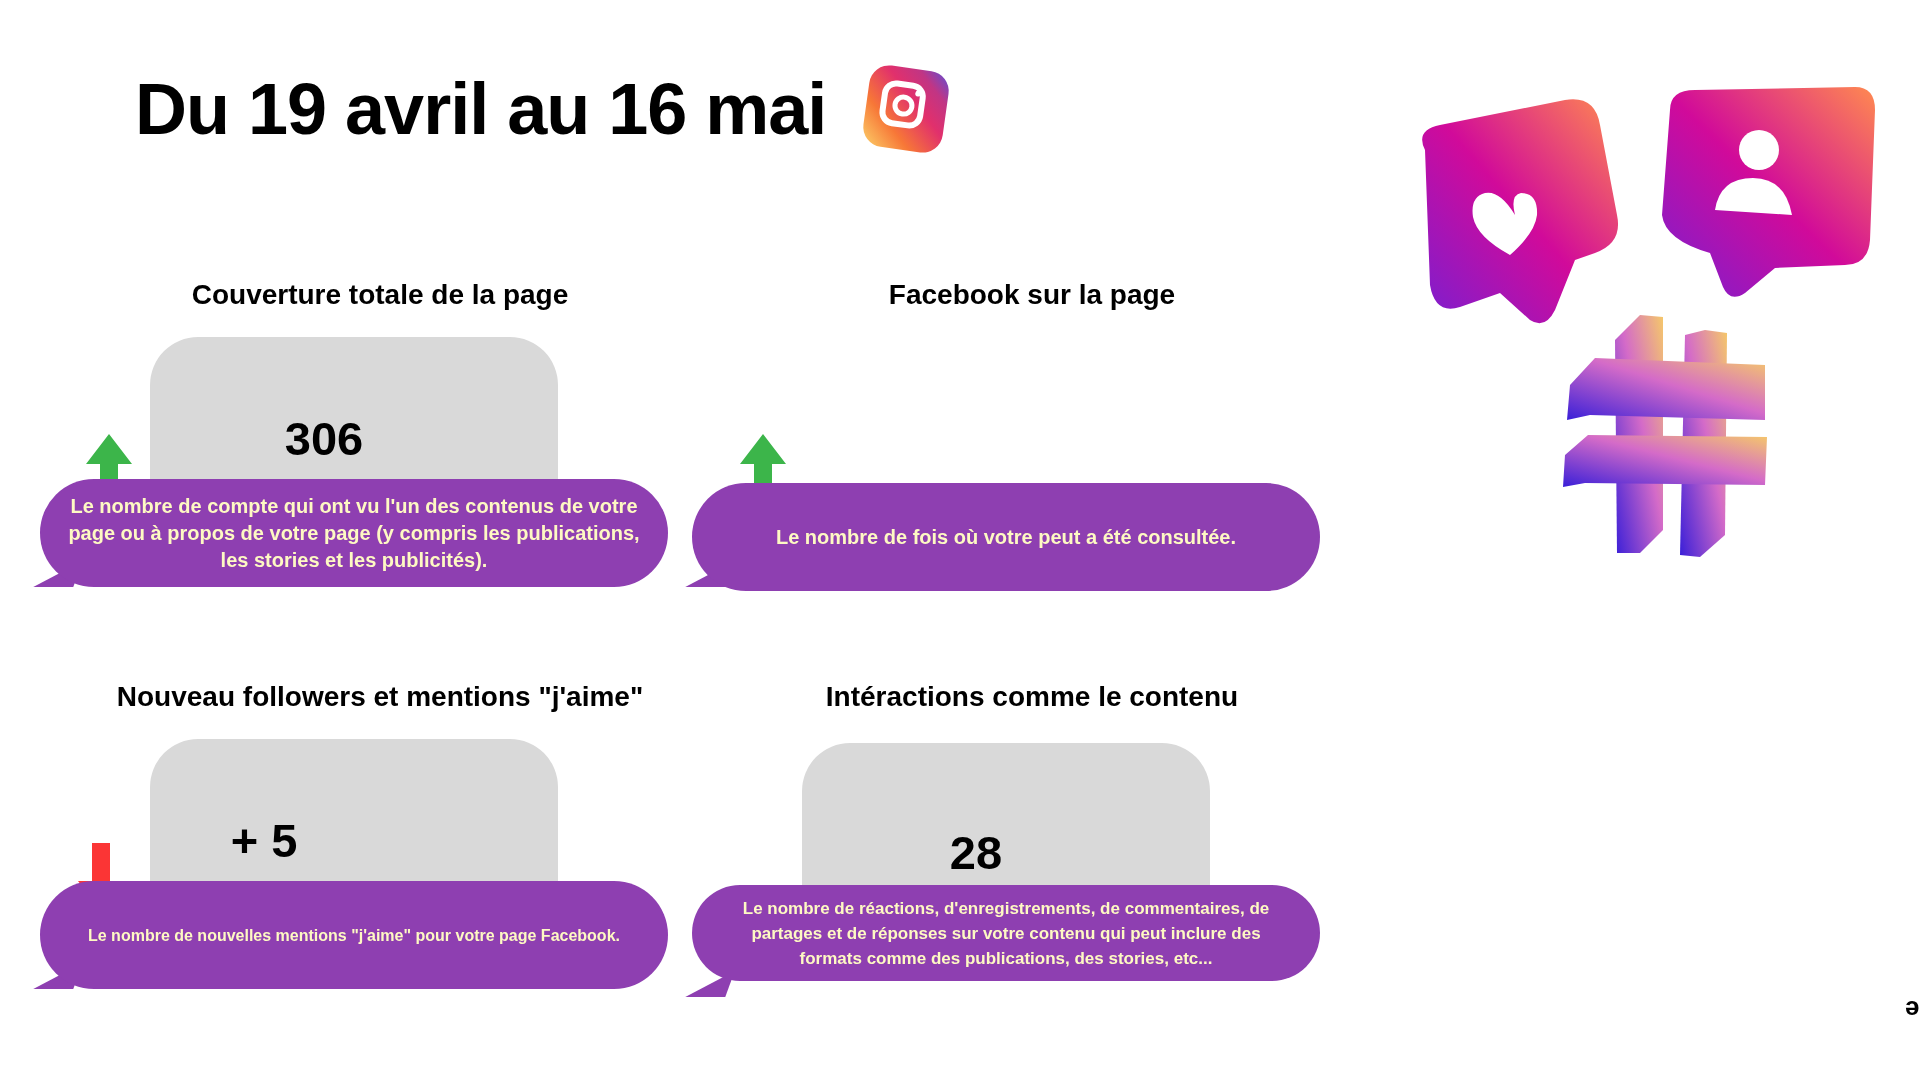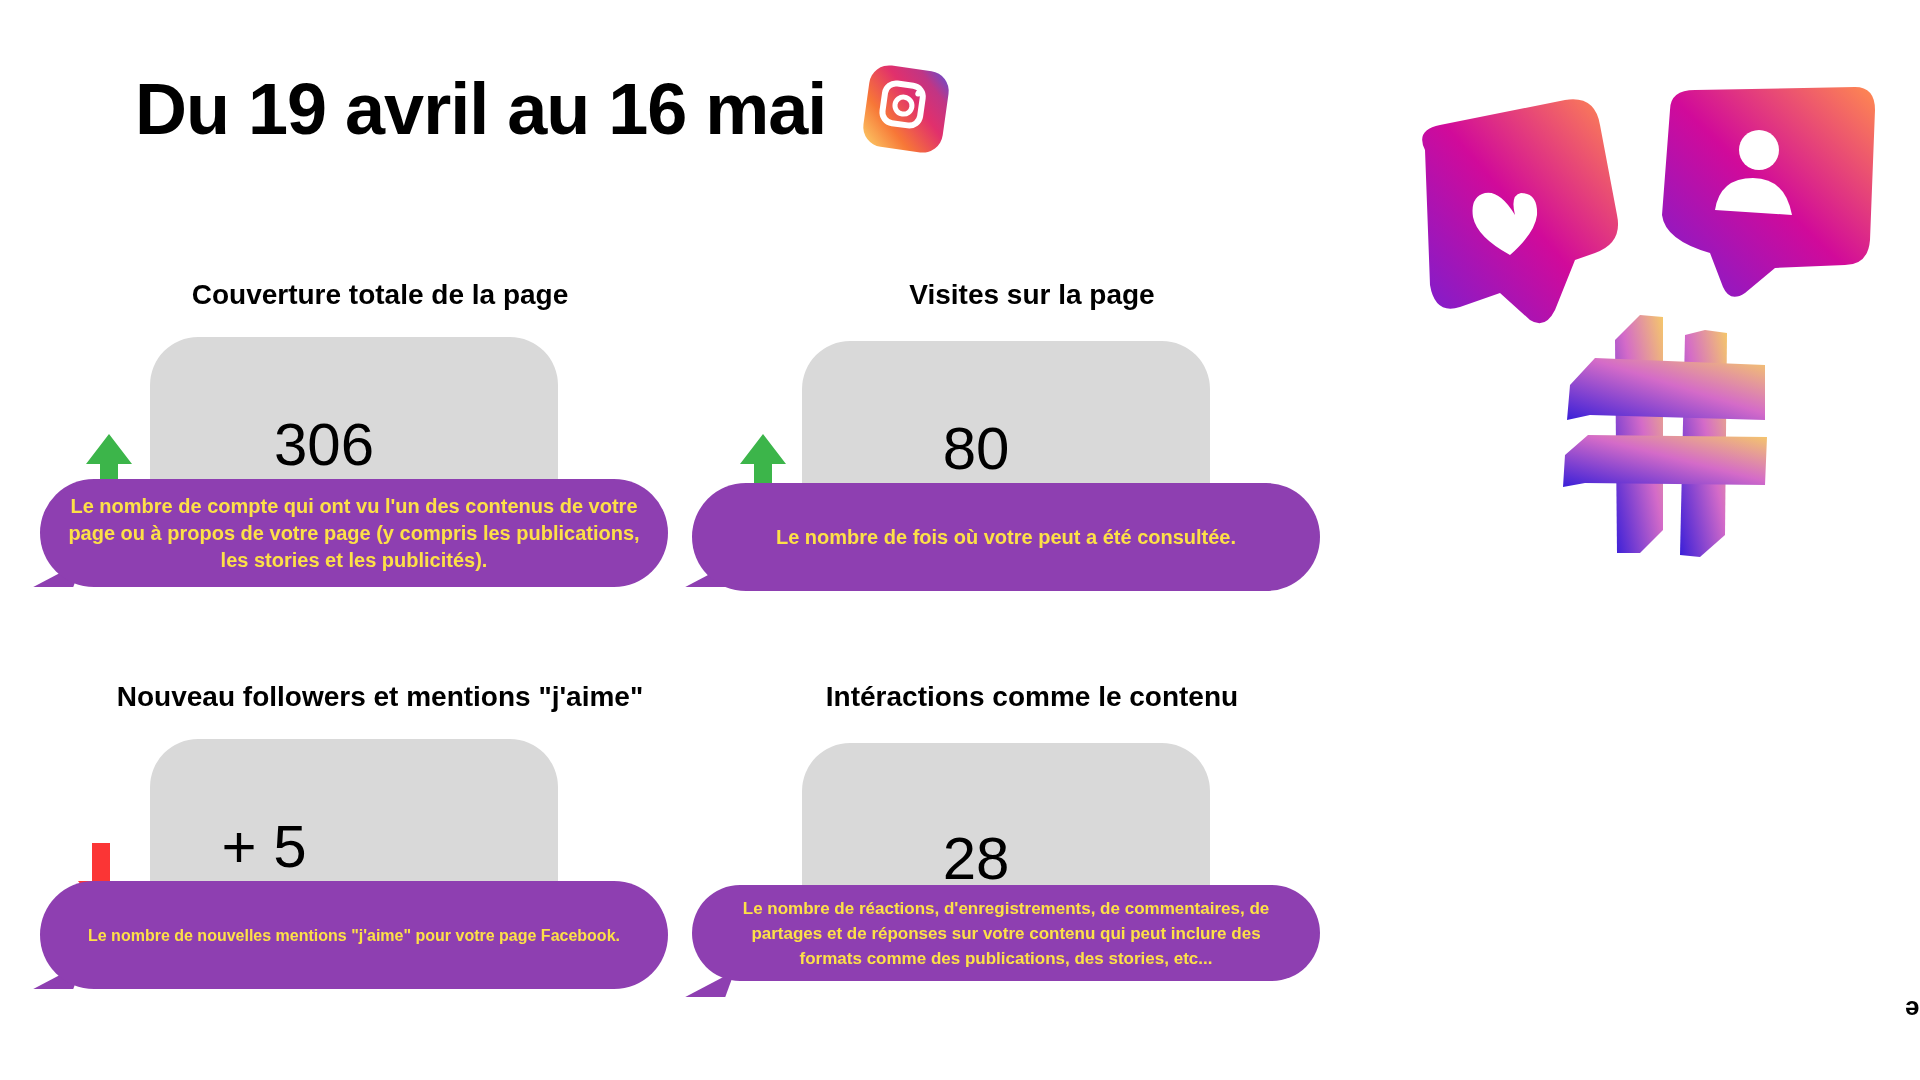--- a/index.html
+++ b/index.html
@@ -10,24 +10,24 @@
   .ig-icon { width:80px; height:82px; border-radius:20px; transform:rotate(8deg);
              background:linear-gradient(45deg,#fcd26a 0%,#f77737 30%,#e1306c 60%,#c13584 80%,#5851db 100%);
              position:relative; }
   .ig-icon .ring { position:absolute; left:14px; top:14px; width:44px; height:46px; border:6px solid #fff; border-radius:14px; box-sizing:border-box; }
   .ig-icon .lens { position:absolute; left:26px; top:27px; width:22px; height:22px; border:5px solid #fff; border-radius:50%; box-sizing:border-box; }
   .ig-icon .dot { position:absolute; left:47px; top:21px; width:6px; height:6px; background:#fff; border-radius:50%; }
 
   .card { position:absolute; width:680px; height:340px;margin-top:29px; }
   .card h2 { position:absolute; left:0; width:680px; top:0; margin:0; text-align:center; font-size:28px; font-weight:700; }
   .gray { position:absolute; left:110px; top:58px; width:408px; height:210px; background:#d9d9d9; border-radius:48px 48px 0 0; }
-  .value { position:absolute; left:0; width:348px; top:78px; text-align:center; font-size:60px; font-weight:400; line-height:1; }
+  .value { position:absolute; left:0; width:348px; top:78px; text-align:center; font-size:47px; font-weight:700; line-height:1; }
   .delta { position:absolute; left:0; width:408px; top:148px; text-align:center; font-size:19px; font-weight:700; font-style:italic; }
   .bubble { position:absolute; left:0; top:200px; width:628px; height:108px; background:#8e3fb1; border-radius:54px;
-            color:#fde047; font-weight:700; font-size:20px; line-height:27px; text-align:center;
+            color:#fef9c3; font-weight:700; font-size:20px; line-height:27px; text-align:center;
             display:flex; align-items:center; justify-content:center; padding:0 28px; box-sizing:border-box; }
   .bubble-tail { position:absolute; left:-2px; top:282px; width:0; height:0;
                  border-top:26px solid transparent; border-right:40px solid #8e3fb1; transform:skewX(-20deg); }
   .arrow { position:absolute; width:46px; }
   .arrow svg { display:block; }
 
   .deco { position:absolute; left:1395px; top:75px; width:500px; height:500px; }
   .brand { position:absolute; left:1862px; top:885px; width:40px; height:150px; }
   .brand span { position:absolute; left:-58px; top:55px; transform:rotate(-90deg); font-size:26px; font-weight:700; line-height:24px; width:150px; text-align:left; }
 </style>
@@ -52,29 +52,25 @@
   </div>
   <div class="gray">
     <div class="value">306</div>
     <div class="delta">+4.8% par rapport au mois dernier</div>
   </div>
   <div class="bubble-tail"></div>
   <div class="bubble">Le nombre de compte qui ont vu l'un des contenus de votre page ou à propos de votre page (y compris les publications, les stories et les publicités).</div>
 </section>
 
 <section class="card" style="left:692px; top:250px;">
-  <h2>Visites sur la page</h2>
+  <h2>Facebook sur la page</h2>
   <div class="arrow" style="left:48px; top:155px;">
     <svg width="46" height="68" viewBox="0 0 46 68">
         <polygon points="23,0 46,30 32,30 32,68 14,68 14,30 0,30" fill="#3cb54a"></polygon>
       </svg>
-  </div>
-  <div class="gray" style="top:62px;">
-    <div class="value">80</div>
-    <div class="delta">+21.2% par rapport au mois dernier</div>
   </div>
   <div class="bubble-tail"></div>
   <div class="bubble" style="top:204px;">Le nombre de fois où votre peut a été consultée.</div>
 </section>
 
 <section class="card" style="left:40px; top:652px;">
   <h2>Nouveau followers et mentions "j'aime"</h2>
   <div class="arrow" style="left:38px; top:162px;">
     <svg width="46" height="68" viewBox="0 0 46 68">
         <polygon points="14,0 32,0 32,38 46,38 23,68 0,38 14,38" fill="#fb3535"></polygon>

